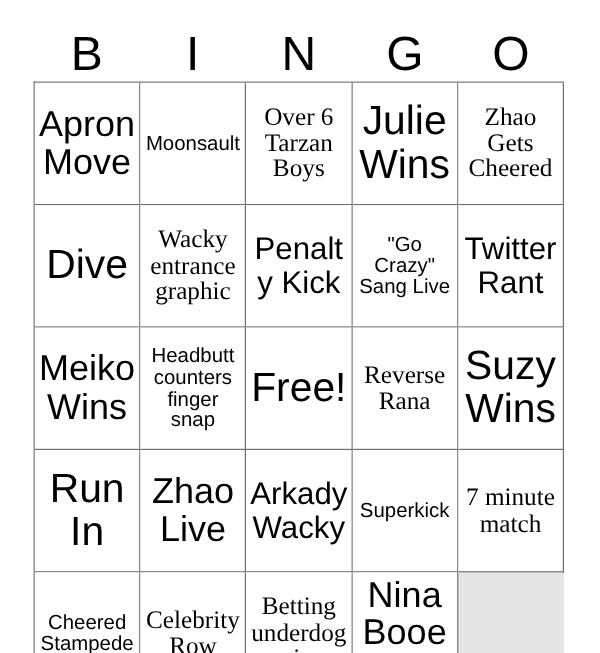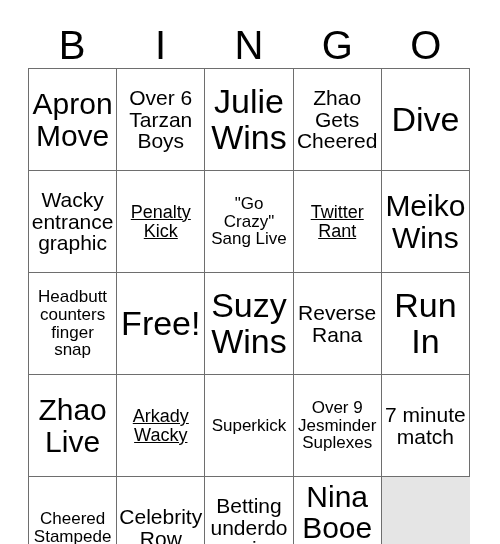--- a/index.html
+++ b/index.html
@@ -72,41 +72,44 @@
   .cell-text {
     display: block;
     width: 100%;
     line-height: 1.04;
     word-wrap: break-word;
     hyphens: none;
   }
   
   .fs-xxl .cell-text { font-size: 34px; }
   .fs-xl  .cell-text { font-size: 30px; }
-  .fs-lg  .cell-text { font-size: 18px; text-decoration: underline; }
-  .fs-md  .cell-text { font-size: 21px; }
+  .fs-lg  .cell-text { font-size: 26px; }
+  .fs-md  .cell-text { font-size: 21px; font-family: Liberation Serif, serif; }
   .fs-sm  .cell-text { font-size: 17px; }
 </style>
 </head>
 <body>
 
 <div id="bingo-card">
 
   <div id="header-row">
     <div class="header-letter">B</div>
     <div class="header-letter">I</div>
     <div class="header-letter">N</div>
     <div class="header-letter">G</div>
     <div class="header-letter">O</div>
   </div>
 
   <div id="grid">
 
     <div class="cell fs-xl">
         <span class="cell-text">Apron Move</span>
+      </div>
+    <div class="cell fs-sm">
+        <span class="cell-text">Moonsault</span>
       </div>
     <div class="cell fs-md">
         <span class="cell-text">Over 6 Tarzan Boys</span>
       </div>
     <div class="cell fs-xxl">
         <span class="cell-text">Julie Wins</span>
       </div>
     <div class="cell fs-md">
         <span class="cell-text">Zhao Gets Cheered</span>
       </div>
@@ -129,41 +132,38 @@
 
     <div class="cell fs-xl">
         <span class="cell-text">Meiko Wins</span>
       </div>
     <div class="cell fs-sm">
         <span class="cell-text">Headbutt counters finger snap</span>
       </div>
     <div class="cell fs-xxl">
         <span class="cell-text">Free!</span>
       </div>
+    <div class="cell fs-md">
+        <span class="cell-text">Reverse Rana</span>
+      </div>
     <div class="cell fs-xxl">
         <span class="cell-text">Suzy Wins</span>
-      </div>
-    <div class="cell fs-md">
-        <span class="cell-text">Reverse Rana</span>
       </div>
 
     <div class="cell fs-xxl">
         <span class="cell-text">Run In</span>
       </div>
     <div class="cell fs-xl">
         <span class="cell-text">Zhao Live</span>
       </div>
     <div class="cell fs-lg">
         <span class="cell-text">Arkady Wacky</span>
       </div>
     <div class="cell fs-sm">
         <span class="cell-text">Superkick</span>
-      </div>
-    <div class="cell fs-sm">
-        <span class="cell-text">Over 9 Jesminder Suplexes</span>
       </div>
 
     <div class="cell fs-md">
         <span class="cell-text">7 minute match</span>
       </div>
     <div class="cell fs-sm">
         <span class="cell-text">Cheered Stampede</span>
       </div>
     <div class="cell fs-md">
         <span class="cell-text">Celebrity Row</span>

